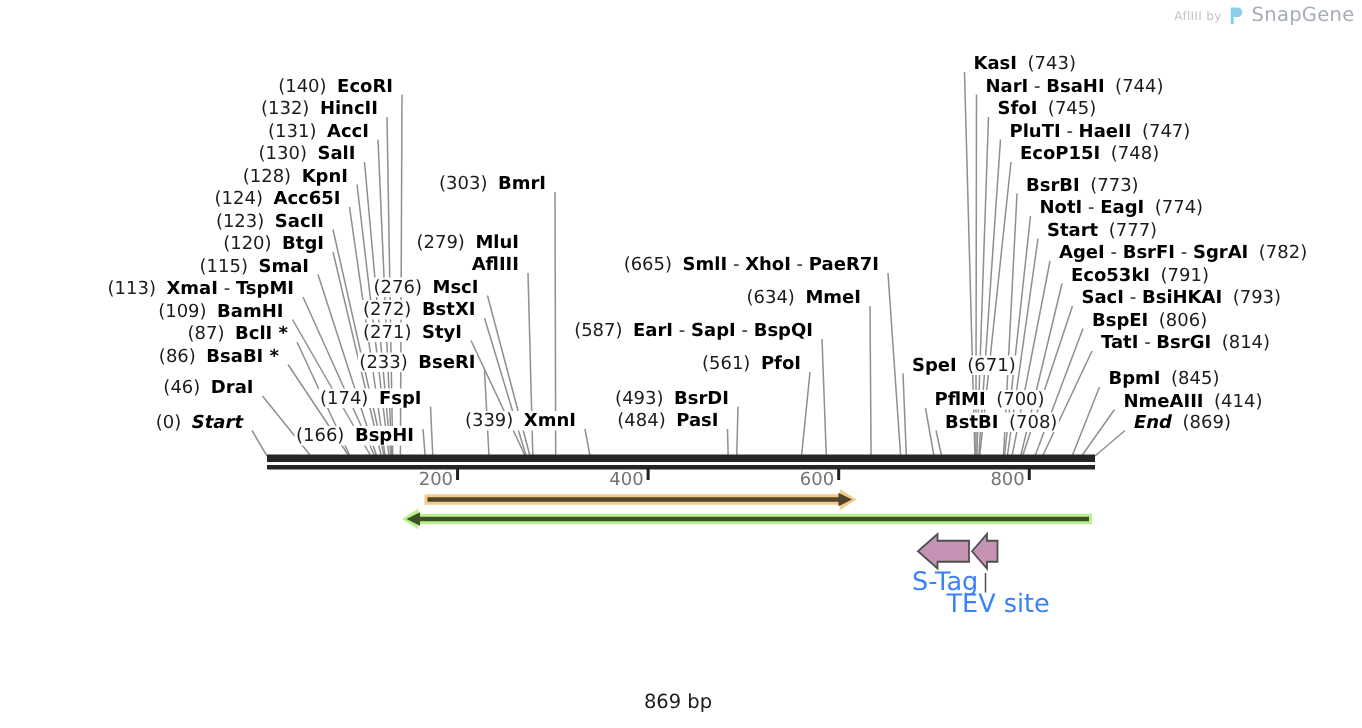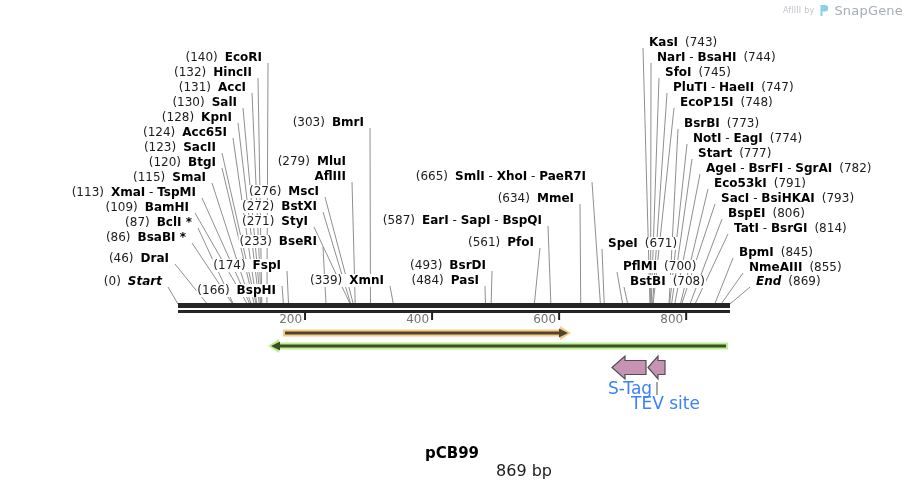--- a/index.html
+++ b/index.html
@@ -12,22 +12,22 @@
   .site .nm{font-weight:bold;color:#000;}
   .site .sep{font-weight:normal;color:#1c1c1c;}
   .site.it .nm{font-style:italic;}
   .site .ps.pf{margin-right:7px;}
   .site .ps.nf{margin-left:7px;}
   .tick-label{position:absolute;font-size:12px;color:#737373;transform:translateX(-100%);
               line-height:12px;}
   .feat-label{position:absolute;font-size:17px;color:#3b82f6;white-space:nowrap;line-height:14px;text-align:right;}
   #plasmid-title{position:absolute;left:352px;top:444px;width:200px;text-align:center;
                  font-size:15px;font-weight:bold;color:#000;}
-  #plasmid-length{position:absolute;left:352px;top:461px;width:200px;text-align:right;
-                  font-size:16px;color:#1c1c1c;}
+  #plasmid-length{position:absolute;left:352px;top:461px;width:200px;text-align:center;
+                  font-size:13px;color:#1c1c1c;}
   #watermark{position:absolute;top:3px;right:5px;display:flex;align-items:center;gap:5px;}
   #watermark .created{font-size:8px;color:#c0c5cb;letter-spacing:.2px;}
   #watermark .brand{font-size:13px;color:#a6adb5;font-weight:500;letter-spacing:.2px;}
 </style>
 </head>
 <body>
 
 <div id="stage">
   <svg id="map-svg" width="908" height="485">
       <g>
@@ -156,29 +156,28 @@
       <div class="site" style="left: 692px; top: 132px;"><span class="nm">NotI<span class="sep">&nbsp;-&nbsp;</span>EagI</span><span class="ps nf">(774)</span></div>
       <div class="site" style="left: 697px; top: 147px;"><span class="nm">Start</span><span class="ps nf">(777)</span></div>
       <div class="site" style="left: 705px; top: 162px;"><span class="nm">AgeI<span class="sep">&nbsp;-&nbsp;</span>BsrFI<span class="sep">&nbsp;-&nbsp;</span>SgrAI</span><span class="ps nf">(782)</span></div>
       <div class="site" style="left: 713px; top: 177px;"><span class="nm">Eco53kI</span><span class="ps nf">(791)</span></div>
       <div class="site" style="left: 720px; top: 192px;"><span class="nm">SacI<span class="sep">&nbsp;-&nbsp;</span>BsiHKAI</span><span class="ps nf">(793)</span></div>
       <div class="site" style="left: 727px; top: 207px;"><span class="nm">BspEI</span><span class="ps nf">(806)</span></div>
       <div class="site" style="left: 733px; top: 222px;"><span class="nm">TatI<span class="sep">&nbsp;-&nbsp;</span>BsrGI</span><span class="ps nf">(814)</span></div>
       <div class="site" style="left: 607px; top: 237px;"><span class="nm">SpeI</span><span class="ps nf">(671)</span></div>
       <div class="site" style="left: 738px; top: 246px;"><span class="nm">BpmI</span><span class="ps nf">(845)</span></div>
       <div class="site" style="left: 622px; top: 260px;"><span class="nm">PflMI</span><span class="ps nf">(700)</span></div>
-      <div class="site" style="left: 748px; top: 261px;"><span class="nm">NmeAIII</span><span class="ps nf">(855)</span></div>
+      <div class="site" style="left: 748px; top: 261px;"><span class="nm">NmeAIII</span><span class="ps nf">(414)</span></div>
       <div class="site" style="left: 629px; top: 275px;"><span class="nm">BstBI</span><span class="ps nf">(708)</span></div>
       <div class="site it" style="left: 755px; top: 275px;"><span class="nm">End</span><span class="ps nf">(869)</span></div>
     </div>
 
   <div class="feat-label" id="s-tag-label" style="left:608px;top:381px;">S-Tag</div>
   <div class="feat-label" id="tev-site-label" style="left:631px;top:396px;">TEV site</div>
 
-  <div id="plasmid-title">pCB99</div>
   <div id="plasmid-length">869 bp</div>
 
   <div id="watermark">
     <span class="created">AflIII by</span>
     <svg width="10" height="13">
       <path d="M1.5 1 h4.5 a3.2 3.2 0 0 1 0 6.4 h-2.5 v4.6 h-2 z" fill="#8ccfe9"></path>
     </svg>
     <span class="brand">SnapGene</span>
   </div>
 </div>

